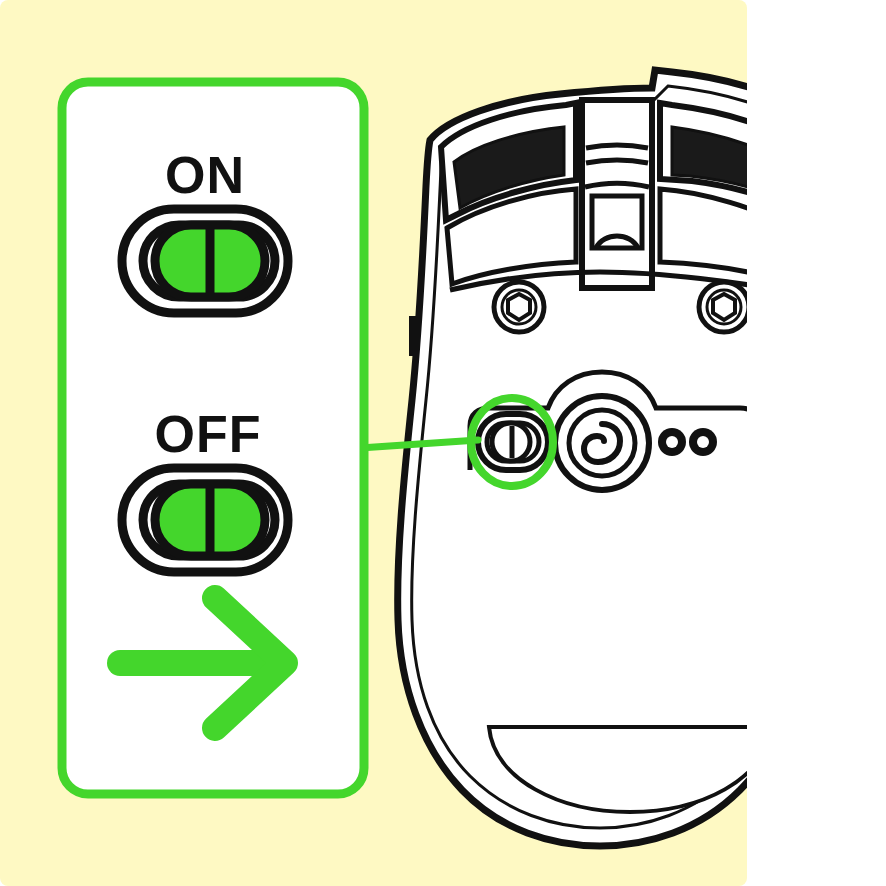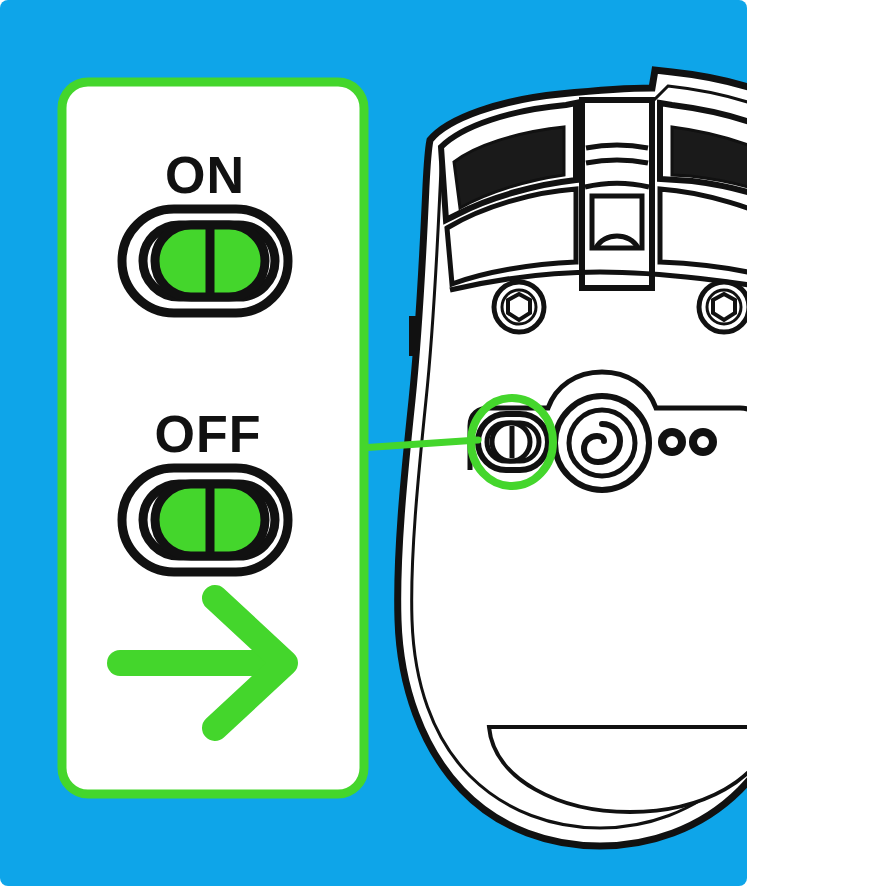--- a/index.html
+++ b/index.html
@@ -8,21 +8,21 @@
     padding: 0;
     background: #ffffff;
   }
   body {
     font-family: "Liberation Sans", sans-serif;
   }
   #stage {
     position: relative;
     width: 747px;
     height: 886px;
-    background: #0ea5e9;
+    background: #fef9c3;
     overflow: hidden;
     border-radius: 8px;
   }
   #stage svg {
     position: absolute;
     top: 0;
     left: 0;
     display: block;
   }
   .lbl {

